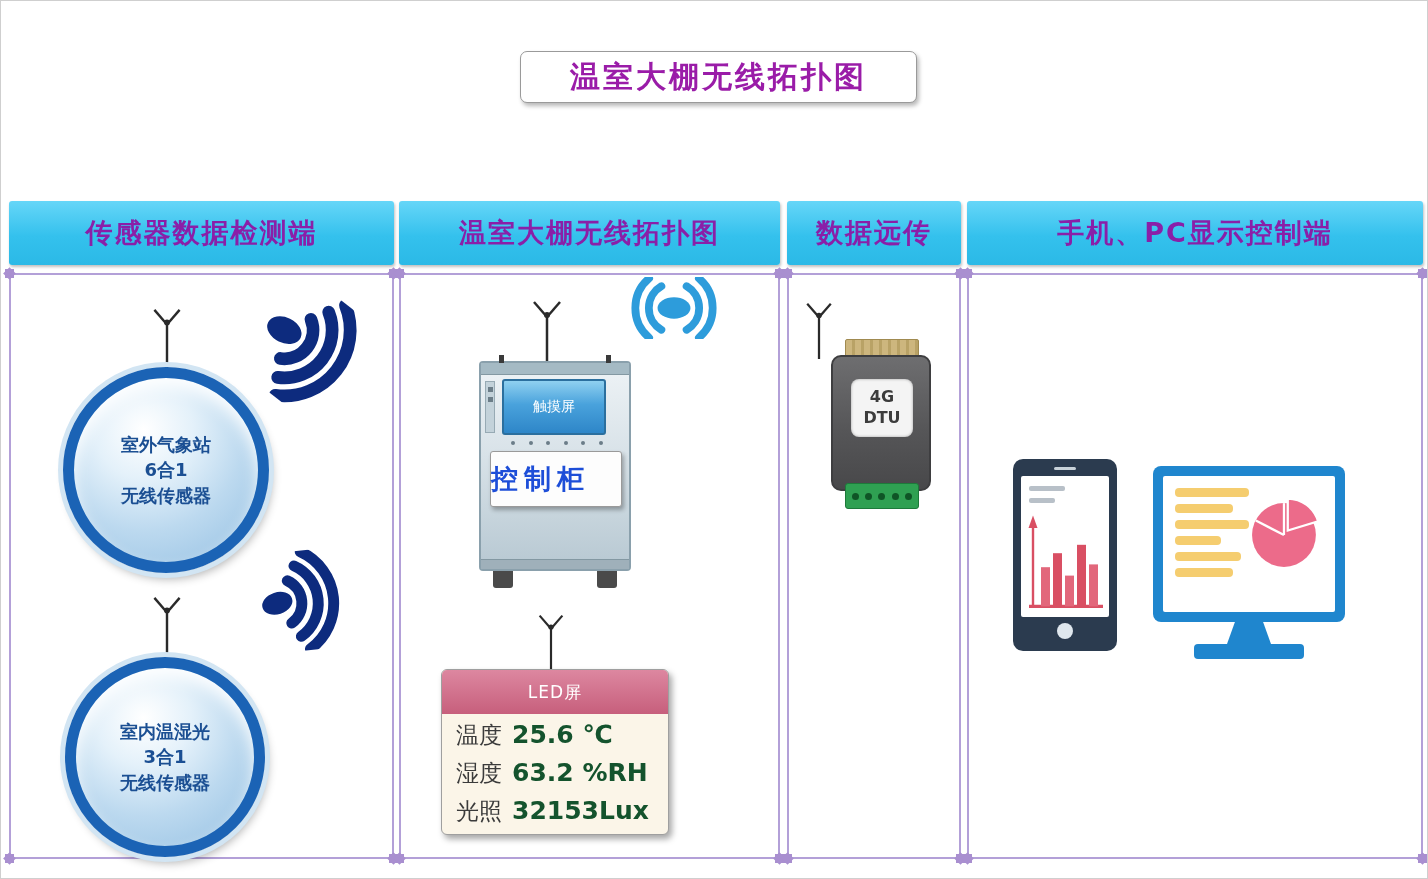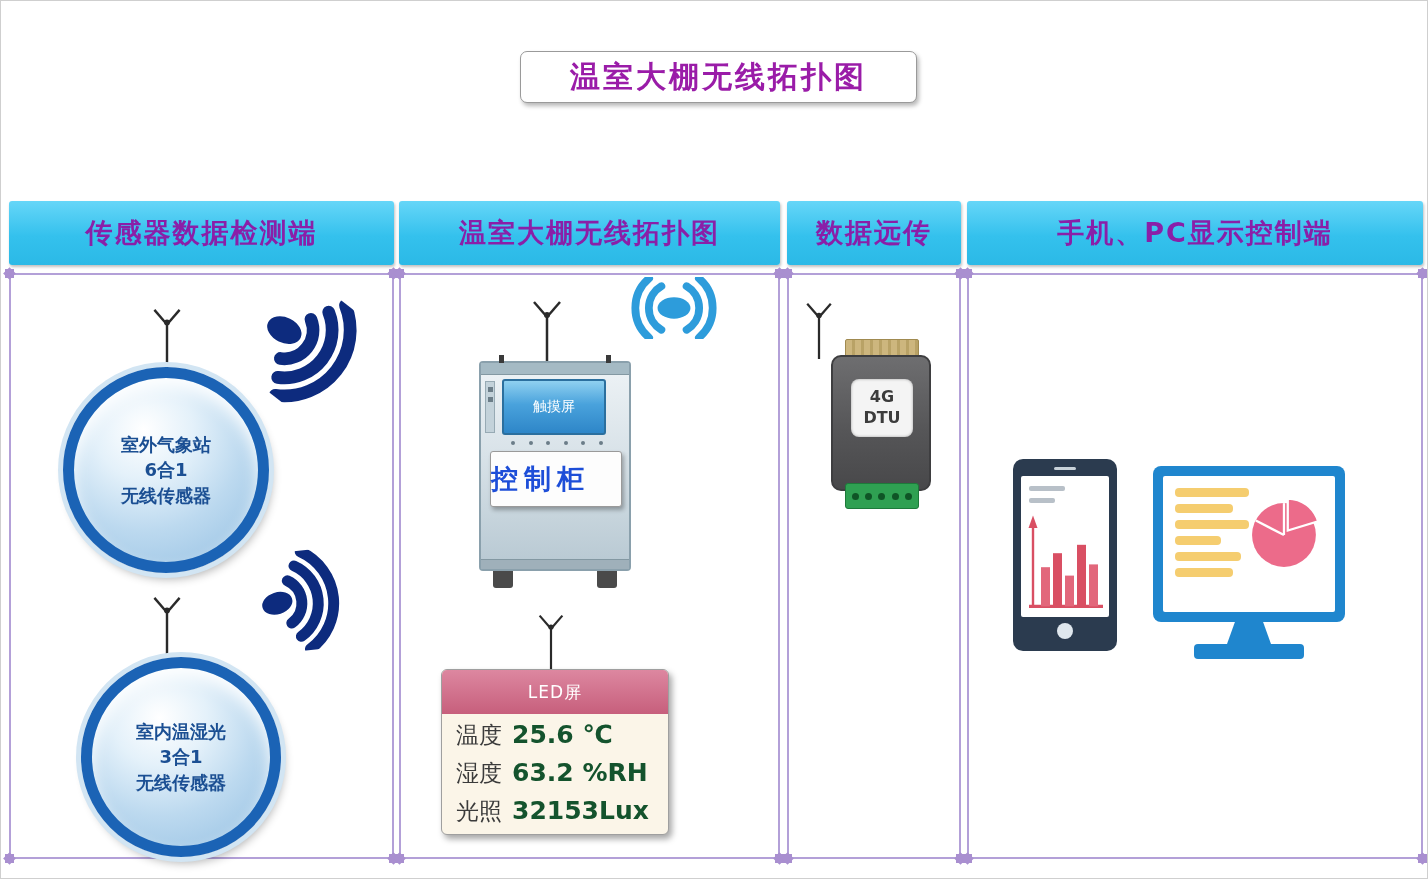--- a/index.html
+++ b/index.html
@@ -166,21 +166,21 @@
     <path d="M51 1.3 A62 62 0 0 1 51 108.7" stroke="#0d2b7e" stroke-width="12" fill="none" stroke-linecap="round"></path>
   </svg>
 
   <svg class="abs" style="left:144px;top:594px;" width="44" height="62" viewBox="0 0 44 64">
     <line x1="22" y1="16" x2="22" y2="64" stroke="#2a2a2a" stroke-width="2.5"></line>
     <line x1="22" y1="18" x2="9" y2="3" stroke="#2a2a2a" stroke-width="2.5"></line>
     <line x1="22" y1="18" x2="35" y2="3" stroke="#2a2a2a" stroke-width="2.5"></line>
     <circle cx="22" cy="16" r="3" fill="#2a2a2a"></circle>
   </svg>
 
-  <div class="sensor" style="left:80px;top:656px;width:200px;height:200px;">
+  <div class="sensor" style="left:64px;top:656px;width:200px;height:200px;">
     <div>室内温湿光</div>
     <div>3合1</div>
     <div>无线传感器</div>
   </div>
 
   <svg class="abs" style="left:246px;top:548px;transform:rotate(-6deg);" width="142" height="100" viewBox="0 0 130 110">
     <ellipse cx="20" cy="55" rx="17" ry="12" fill="#0d2b7e" transform="rotate(-12 20 55)"></ellipse>
     <path d="M33.5 31.6 A27 27 0 0 1 33.5 78.4" stroke="#0d2b7e" stroke-width="12" fill="none" stroke-linecap="round"></path>
     <path d="M42.5 16 A45 45 0 0 1 42.5 94" stroke="#0d2b7e" stroke-width="12" fill="none" stroke-linecap="round"></path>
     <path d="M51 1.3 A62 62 0 0 1 51 108.7" stroke="#0d2b7e" stroke-width="12" fill="none" stroke-linecap="round"></path>

